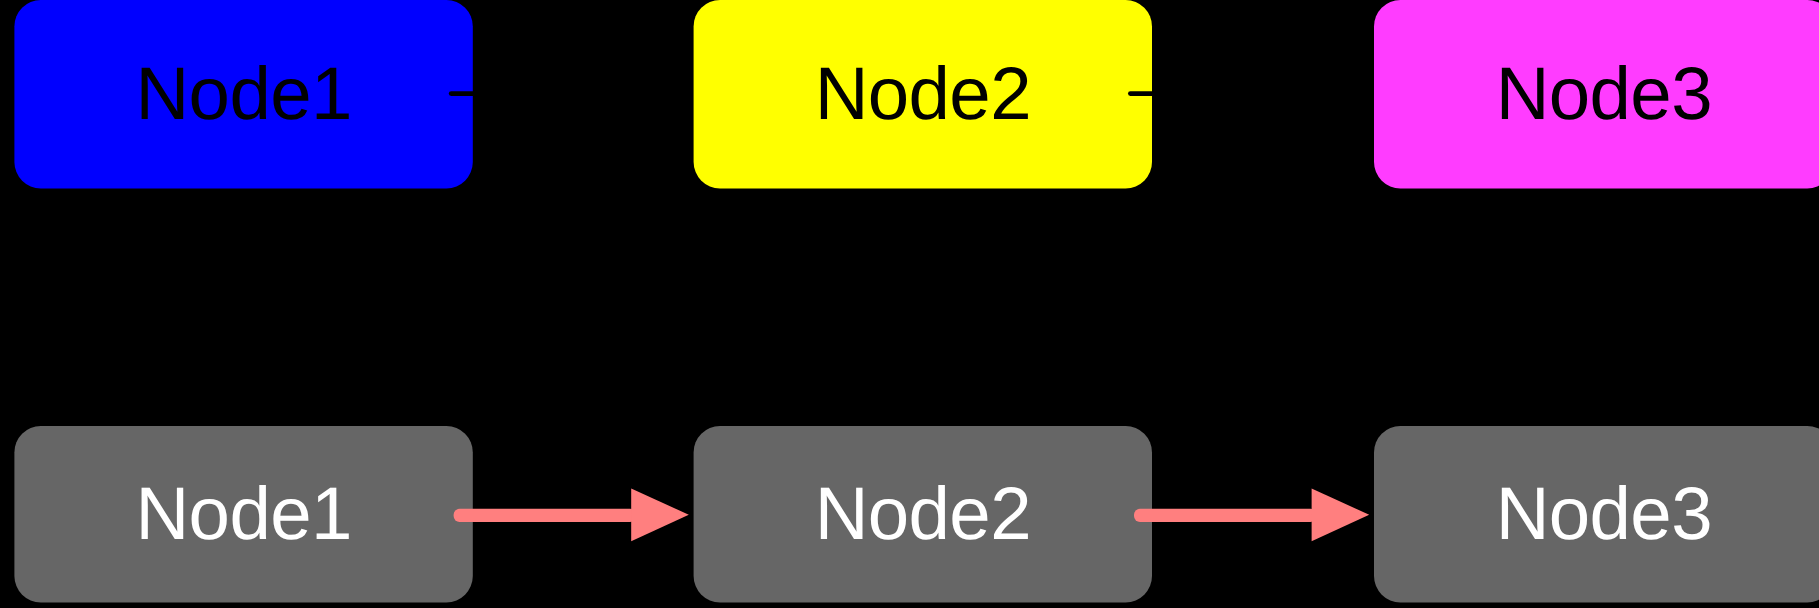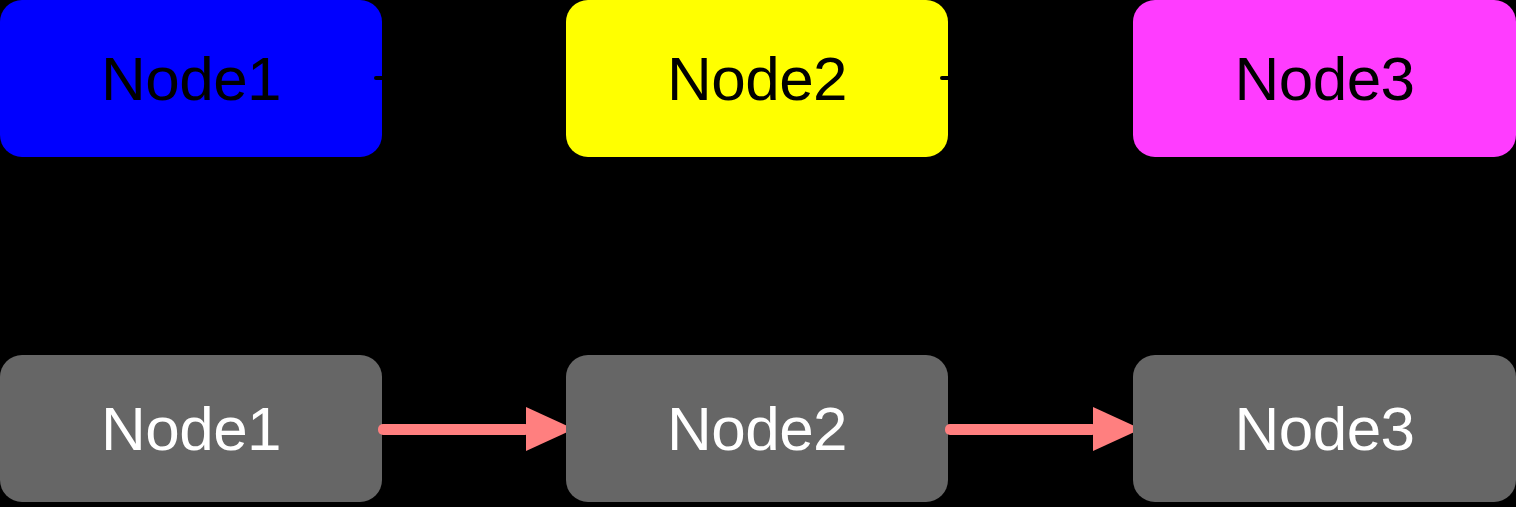--- a/index.html
+++ b/index.html
@@ -26,20 +26,21 @@
   .node {
     position: absolute;
     box-sizing: border-box;
     border-radius: 22px;
     display: flex;
     align-items: center;
     justify-content: center;
     text-align: center;
     line-height: 1;
     user-select: none;
+    margin-left: 12px;
   }
   .node-label {
     font-size: 62px;
     letter-spacing: -0.5px;
     white-space: nowrap;
   }
 
   
   #node-top-1 { left: 0px;    top: 0px; width: 382px; height: 157px; }
   #node-top-2 { left: 566px;  top: 0px; width: 382px; height: 157px; }

